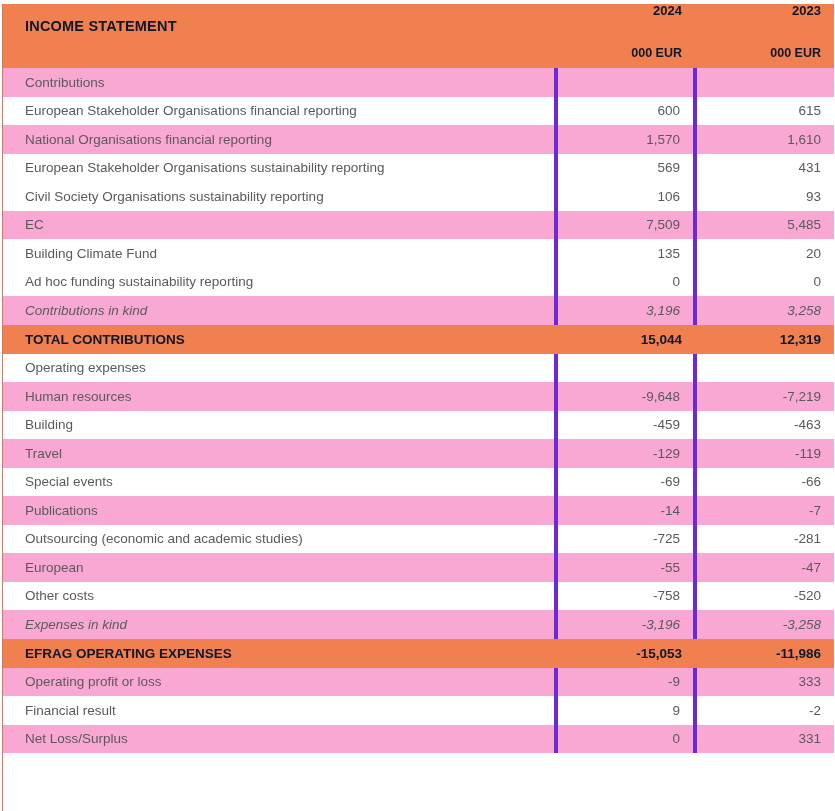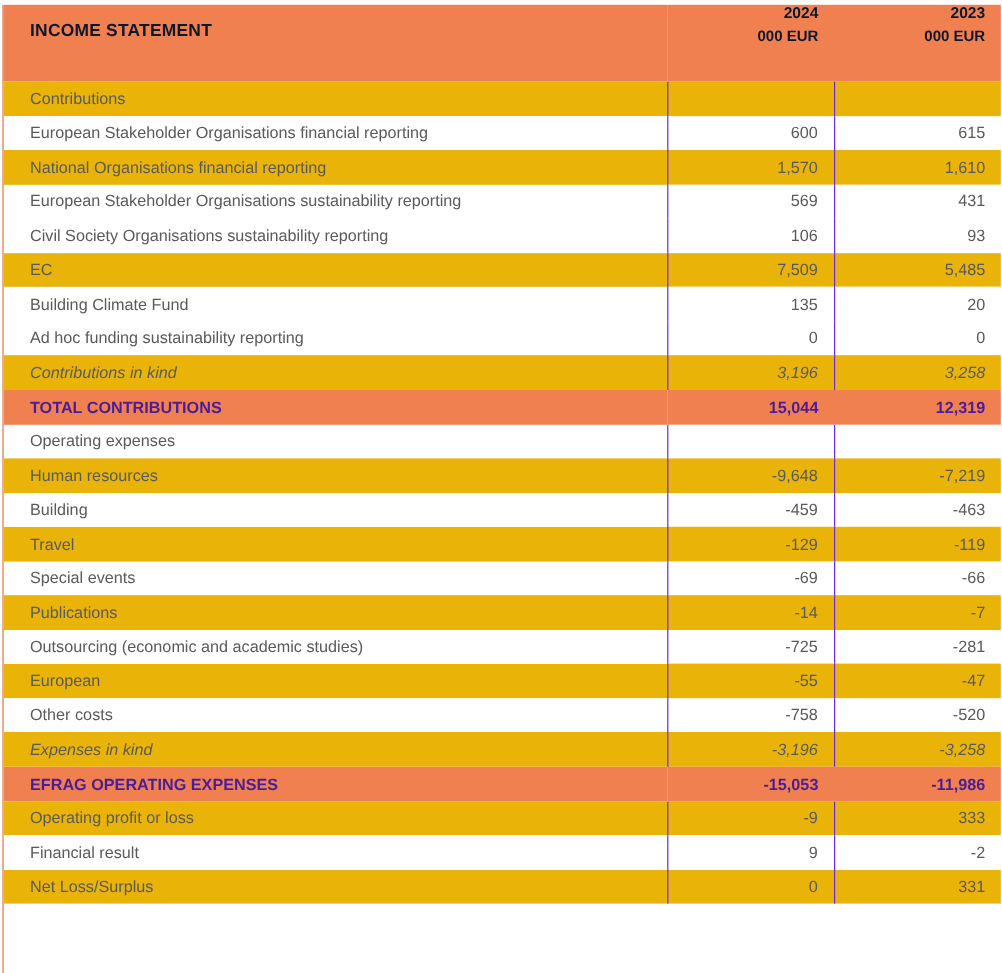--- a/index.html
+++ b/index.html
@@ -64,58 +64,58 @@
   }
   .hdr-year {
     text-align: right;
     padding-right: 13px;
     font-size: 13px;
     vertical-align: top;
     line-height: 1.0;
   }
   .hdr-year .unit {
     display: block;
-    margin-top: 7px;
+    margin-top: 30px;
     font-size: 12.5px;
   }
   thead tr { height: 64px; }
 
   
   tbody tr { height: 28.5px; }
 
   tbody td {
     font-size: 13.5px;
     color: #5a5a5a;
     padding: 0;
     border: none;
     background: #ffffff;
   }
 
-  tbody tr.alt td { background: #eab308; }
+  tbody tr.alt td { background: #f9a8d4; }
 
   td.lbl {
     text-align: left;
     padding-left: 22px;
     white-space: nowrap;
     overflow: hidden;
   }
   td.num {
     text-align: right;
     padding-right: 13px;
-    border-left: 1px solid #6d28d9;
+    border-left: 4px solid #6d28d9;
     white-space: nowrap;
   }
 
   
   tr.italic td { font-style: italic; }
 
   
   tr.total td {
     background: #f08050 !important;
-    color: #4c1d95;
+    color: #0f172a;
     font-weight: bold;
     font-size: 13.5px;
     border-left: none;
   }
   tr.total { height: 29px; }
 
   
   tr.section td.num { color: transparent; }
 </style>
 </head>

